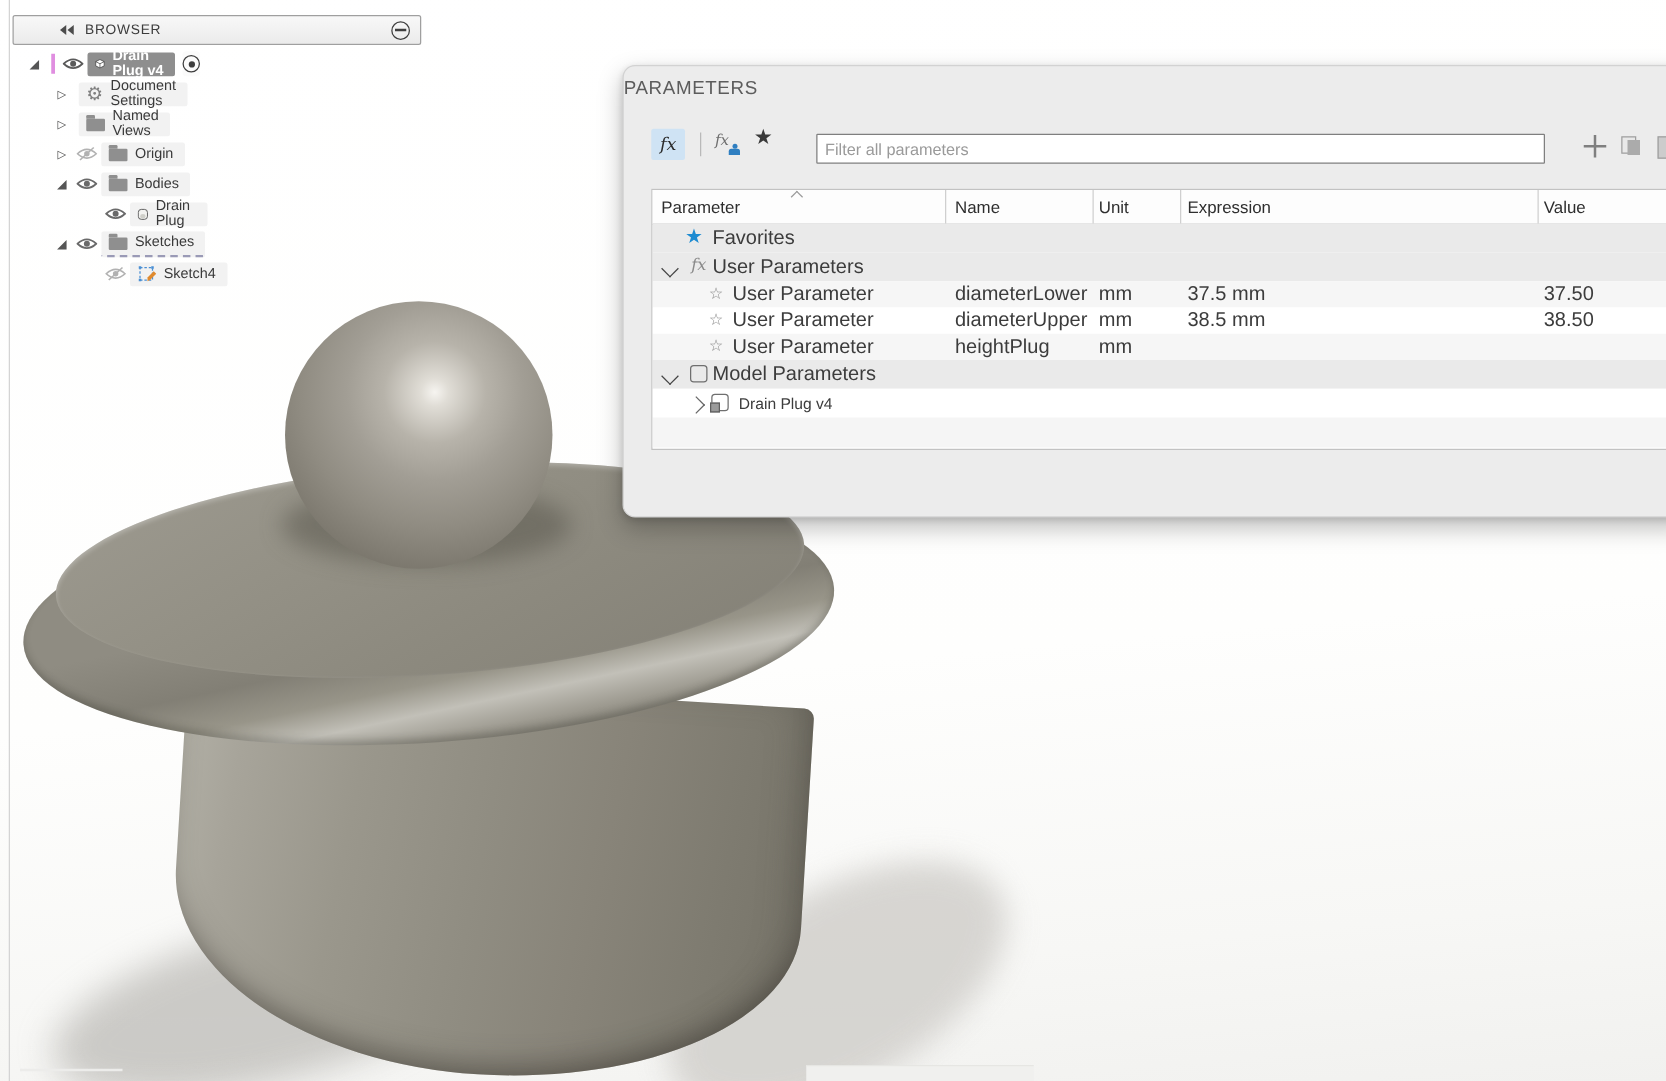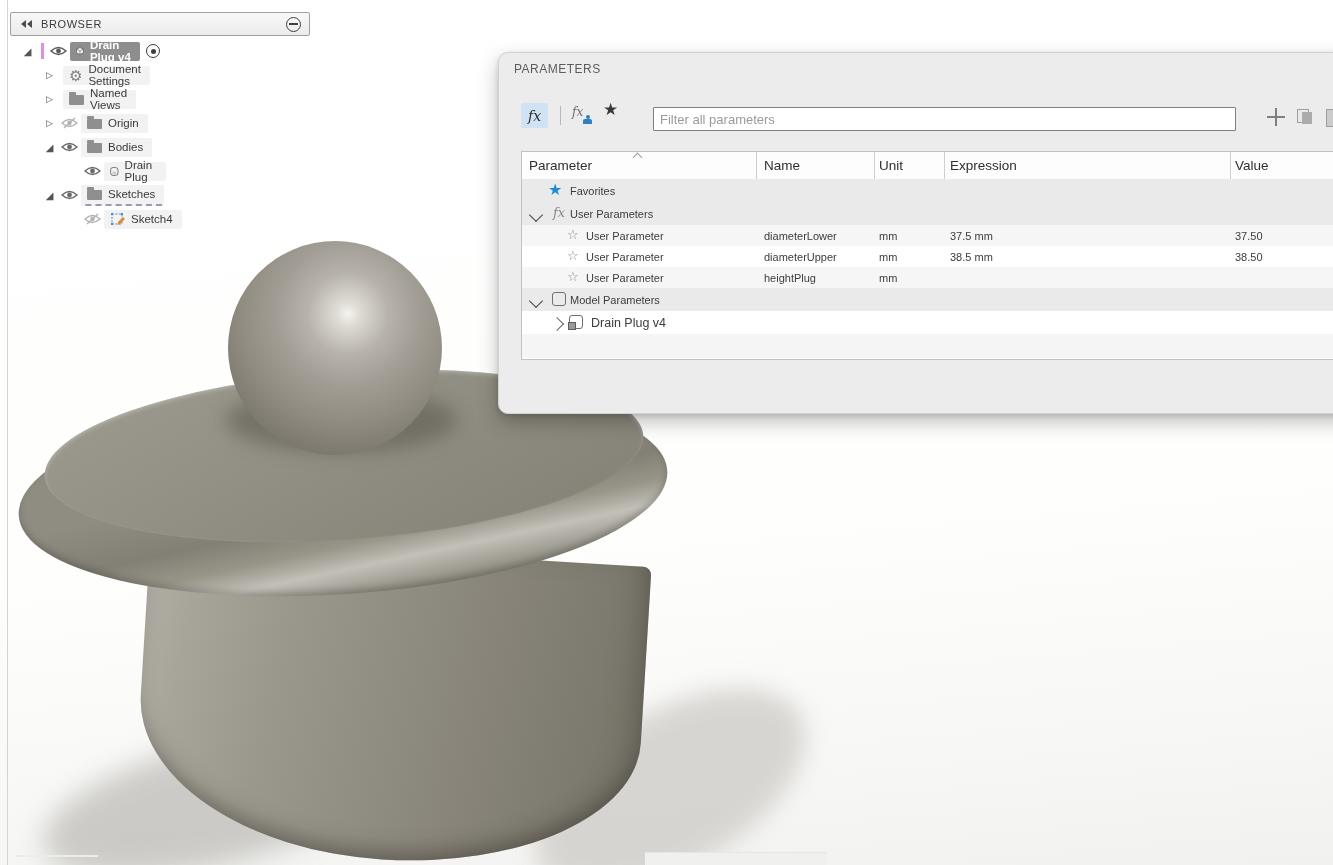--- a/index.html
+++ b/index.html
@@ -23,21 +23,21 @@
      box-shadow:inset 0 -4px 6px rgba(40,38,32,.25);}
   #plug-cap-top{left:44px;top:372px;width:600px;height:168px;border-radius:50%;transform:rotate(-4deg);
      background:linear-gradient(155deg,#9d9a90 0%,#949186 35%,#8c897e 65%,#838076 100%);
      box-shadow:inset 0 2px 4px rgba(255,255,255,.28);}
   #sphere-contact-shadow{left:225px;top:388px;width:232px;height:64px;border-radius:50%;background:rgba(74,71,63,.42);filter:blur(9px);}
   #plug-sphere{left:228px;top:241px;width:214px;height:214px;border-radius:50%;
      background:radial-gradient(circle at 56% 34%, #f6f4f0 0%, #e0ddd6 6%, #b7b3aa 22%, #a29e95 38%, #908c82 58%, #7b776d 78%, #6a665d 92%, #615d53 100%);}
   
   #browser-panel{position:absolute;left:0;top:0;z-index:10;font-size:11.5px;color:#3a3a3a;}
   #browser-header{position:absolute;left:10px;top:12px;width:298px;height:22px;border:1px solid #9f9f9f;border-radius:2px;
-      background:linear-gradient(180deg,#f8f8f8,#ebebeb);display:flex;align-items:center;}
+      background:linear-gradient(180deg,#f8f8f8,#ebebeb);display:flex;align-items:center;padding-left:27px;}
   .collapse-arrows{display:inline-flex;margin-left:10px;gap:1px;}
   .collapse-arrows i{width:0;height:0;border-top:4px solid transparent;border-bottom:4px solid transparent;border-right:5px solid #4c4c4c;}
   #browser-title{margin-left:9px;letter-spacing:.6px;color:#3c3c3c;font-size:11px;}
   #browser-collapse-all{margin-left:auto;margin-right:8px;width:13px;height:13px;border:1.6px solid #3e3e3e;border-radius:50%;position:relative;}
   #browser-collapse-all::after{content:"";position:absolute;left:2px;right:2px;top:50%;height:1.6px;margin-top:-0.8px;background:#3e3e3e;}
   .trow{position:absolute;height:24px;display:flex;align-items:center;}
   .tri{width:15px;text-align:center;font-size:9px;color:#4a4a4a;flex:none;}
   .tri.open{font-size:10px;color:#555;}
   .eye-slot{width:24px;flex:none;display:flex;justify-content:center;}
   .chip{display:flex;align-items:center;gap:6px;background:#f2f2f2;border-radius:2px;height:19px;padding:0 9px 0 6px;}
@@ -46,21 +46,21 @@
   .pink-bar{width:3px;height:16px;background:#e08ee0;margin-left:6px;margin-right:2px;flex:none;}
   .radio-chip{margin-left:6px;width:20px;height:20px;background:#fbfbfb;border-radius:3px;display:flex;align-items:center;justify-content:center;}
   .radio-ring{width:12px;height:12px;border:1.5px solid #3d3d3d;border-radius:50%;display:flex;align-items:center;justify-content:center;}
   .radio-dot{width:5px;height:5px;border-radius:50%;background:#3d3d3d;}
   .folder-ico{width:15px;height:10px;background:#8f8f8f;border-radius:1px;position:relative;flex:none;margin-top:2px;}
   .folder-ico::before{content:"";position:absolute;left:0;top:-3px;width:7px;height:3px;background:#8f8f8f;border-radius:1px 1px 0 0;}
   .gear-ico{font-size:15px;color:#7f7f7f;line-height:1;flex:none;}
   
   #param-dialog{position:absolute;left:498px;top:52px;width:856px;height:360px;z-index:20;background:#ececec;
      border:1px solid #d2d2d2;border-radius:10px;box-shadow:0 8px 20px rgba(0,0,0,.25),0 2px 5px rgba(0,0,0,.12);}
-  #dlg-title{position:absolute;left:15px;top:9px;font-size:12px;letter-spacing:.5px;color:#5c5c5c;}
+  #dlg-title{position:absolute;left:0;top:9px;font-size:15px;letter-spacing:.5px;color:#5c5c5c;}
   #fx-filter-btn{position:absolute;left:22px;top:50px;width:27px;height:25px;background:#cfe3f4;border-radius:2px;
      display:flex;align-items:center;justify-content:center;font-family:"DejaVu Serif",serif;font-style:italic;font-size:14px;color:#2b2b2b;}
   #tb-sep{position:absolute;left:61px;top:53px;width:1px;height:19px;background:#b9b9b9;}
   #fx-user-btn{position:absolute;left:73px;top:52px;width:24px;height:22px;font-family:"DejaVu Serif",serif;font-style:italic;font-size:12px;color:#6f6f6f;}
   #fx-user-btn .person{position:absolute;left:11px;top:10px;width:9px;height:9px;}
   #fx-user-btn .person::before{content:"";position:absolute;left:2.5px;top:0;width:4px;height:4px;border-radius:50%;background:#2f7fc1;}
   #fx-user-btn .person::after{content:"";position:absolute;left:0;top:4px;width:9px;height:5px;border-radius:2px 2px 0 0;background:#2f7fc1;}
   #fav-filter-star{position:absolute;left:104px;top:48px;font-size:17px;color:#3a3a3a;line-height:1;}
   #filter-input{position:absolute;left:154px;top:54px;width:569px;height:22px;border:1px solid #7f7f7f;background:#ffffff;
      font-size:13px;color:#333;padding:0 6px;border-radius:1px;outline:none;}
@@ -72,21 +72,21 @@
   #copy-param-btn .back{position:absolute;left:0;top:0;width:10px;height:12px;border:1.4px solid #9f9f9f;background:#e9e9e9;}
   #copy-param-btn .front{position:absolute;left:5px;top:3px;width:10px;height:12px;background:#ababab;}
   #partial-right-icon{position:absolute;left:827px;top:56px;width:26px;height:16px;border:1.4px solid #9f9f9f;background:#cccccc;}
   #param-table{position:absolute;left:22px;top:98px;width:828px;height:207px;background:#ffffff;border:1px solid #c2c2c2;overflow:hidden;}
   #table-header{position:absolute;left:0;top:0;width:100%;height:27px;background:#fdfdfd;border-bottom:1px solid #9e9e9e;}
   #table-header .hcell{position:absolute;top:6px;font-size:13.5px;color:#2e2e2e;}
   .vsep{position:absolute;top:0;width:1px;height:27px;background:#cfcfcf;}
   #sort-up{position:absolute;left:112px;top:0px;width:8px;height:5px;}
   #sort-up::before{content:"";position:absolute;left:0;top:2px;width:6px;height:6px;border-left:1.4px solid #9a9a9a;border-top:1.4px solid #9a9a9a;transform:rotate(45deg);}
   .prow{position:absolute;left:0;width:100%;}
-  .prow .cell{position:absolute;font-size:11px;color:#3c3c3c;top:50%;transform:translateY(-50%);}
+  .prow .cell{position:absolute;font-size:16px;color:#3c3c3c;top:50%;transform:translateY(-50%);}
   .sec-label{font-size:14px;color:#191919;}
   .chev{width:9px;height:9px;display:inline-block;position:absolute;}
   .chev.down{border-left:1.6px solid #444;border-bottom:1.6px solid #444;transform:rotate(-45deg);top:8px;}
   .chev.right{border-left:1.6px solid #666;border-bottom:1.6px solid #666;transform:rotate(-135deg);top:8px;}
   .star-blue{position:absolute;font-size:16px;line-height:1;top:3px;}
   .star-hollow{position:absolute;font-size:13px;color:#8a8a8a;line-height:1;top:3px;}
   .fx-sec{position:absolute;font-family:"DejaVu Serif",serif;font-style:italic;font-size:13px;color:#8a8a8a;top:3px;}
   .box-ico{position:absolute;width:12px;height:12px;border:1.4px solid #6f6f6f;border-radius:3px;top:4px;}
   .box-ico .mini-cube{position:absolute;left:-2px;bottom:-2px;width:6px;height:6px;background:#9a9a9a;border:1px solid #5e5e5e;}
   

